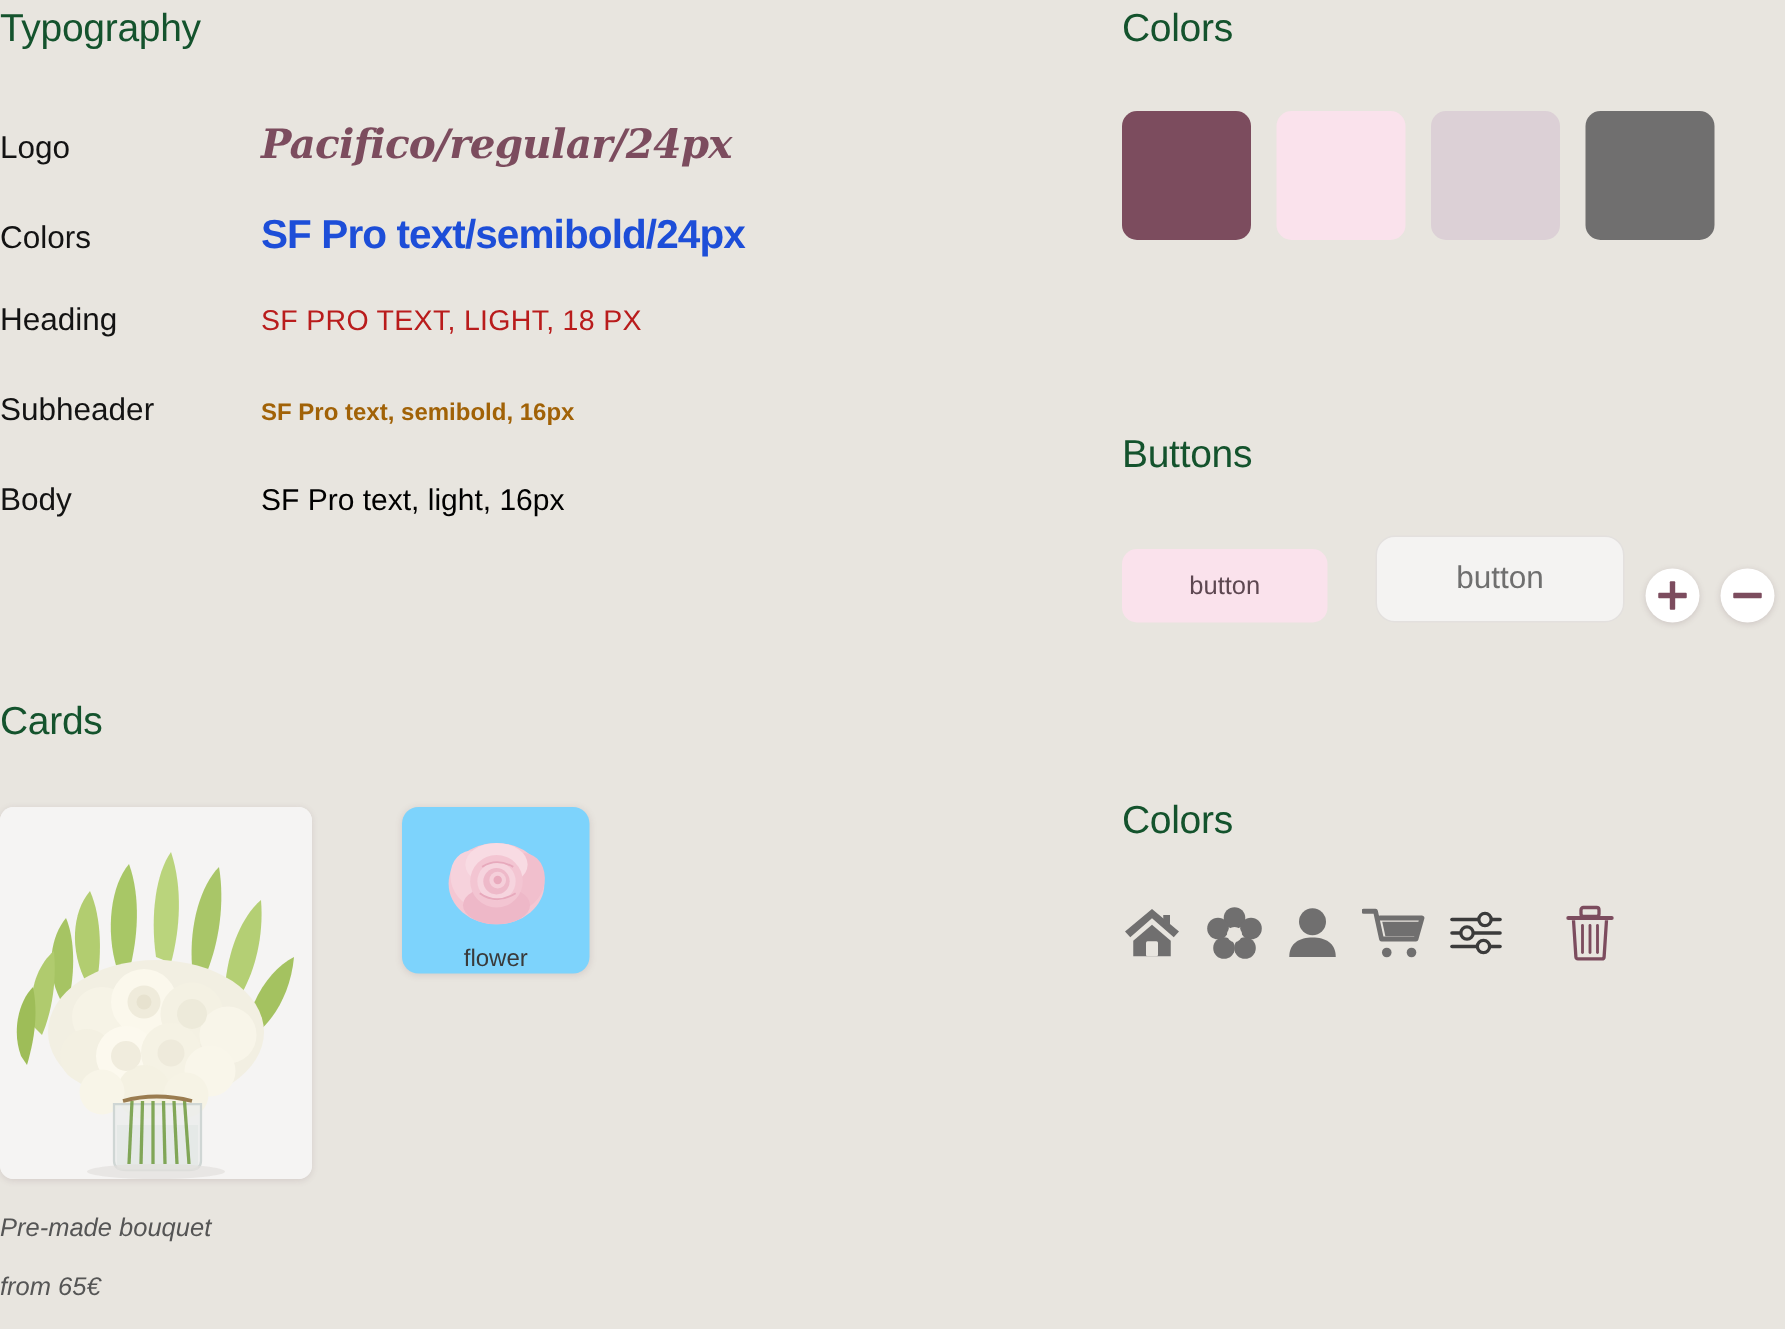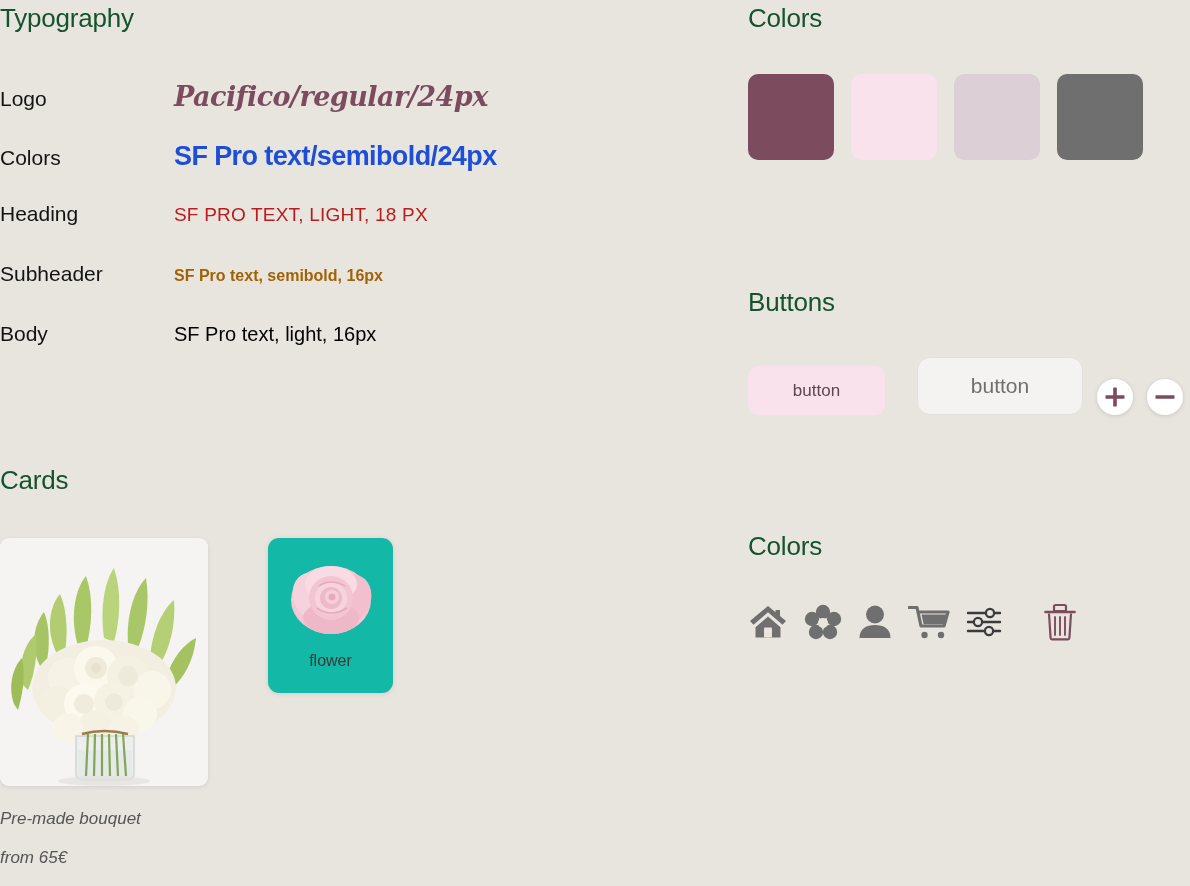--- a/index.html
+++ b/index.html
@@ -104,22 +104,22 @@
     font-size: 17px;
     color: #555555;
     line-height: 1;
     margin-bottom: 22px;
     font-style: italic;
   }
 
   .card-small {
     margin-left: 60px;
     width: 125px;
-    height: 155px;
-    background: #14b8a6;
+    height: 111px;
+    background: #7dd3fc;
     border-radius: 11px;
     box-shadow: 0 1px 5px rgba(120,90,100,0.18);
     display: flex;
     flex-direction: column;
     align-items: center;
     justify-content: flex-start;
     padding-top: 8px;
     box-sizing: border-box;
   }
   .card-small-label {

